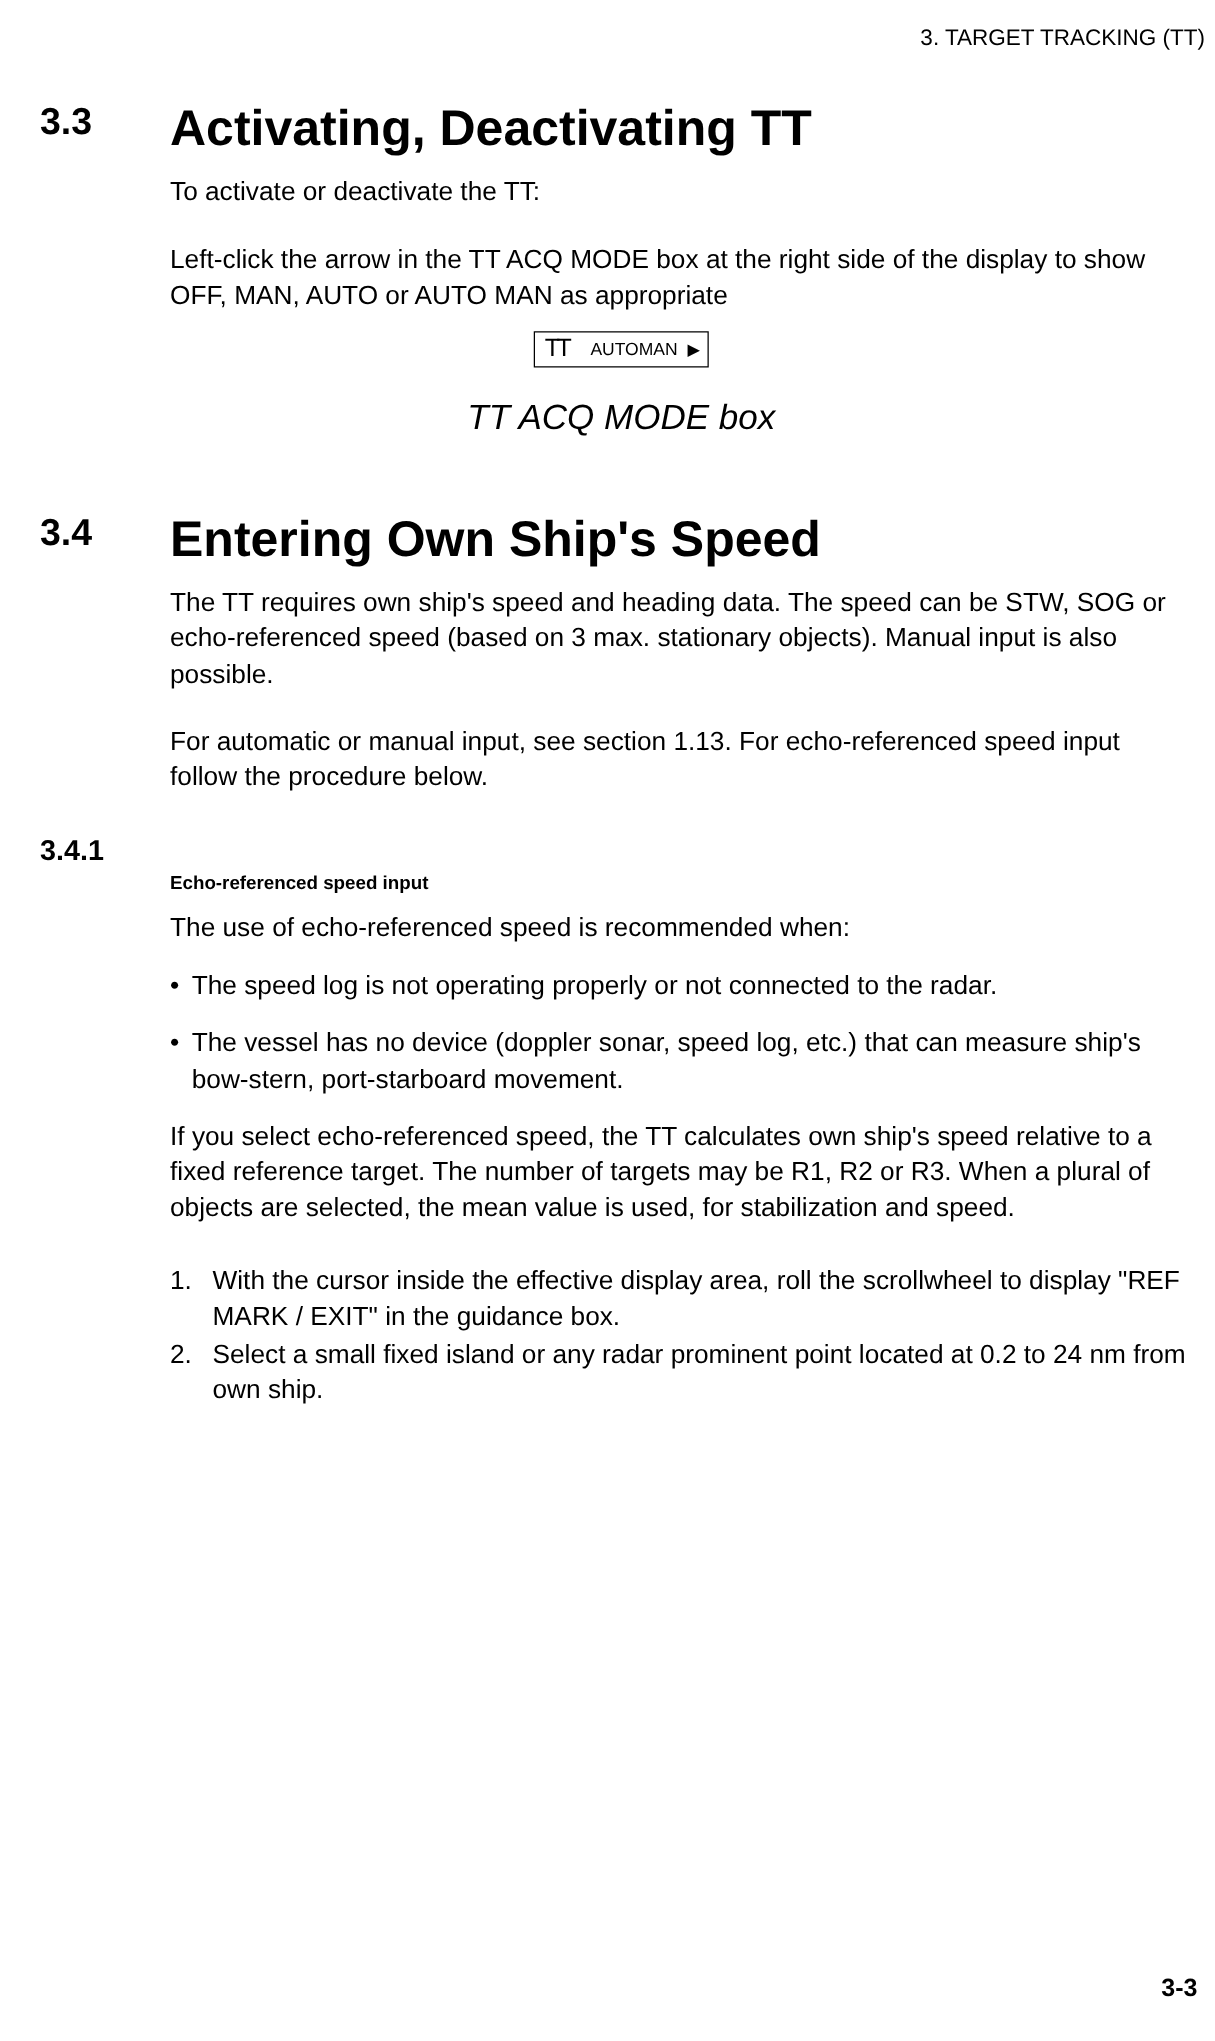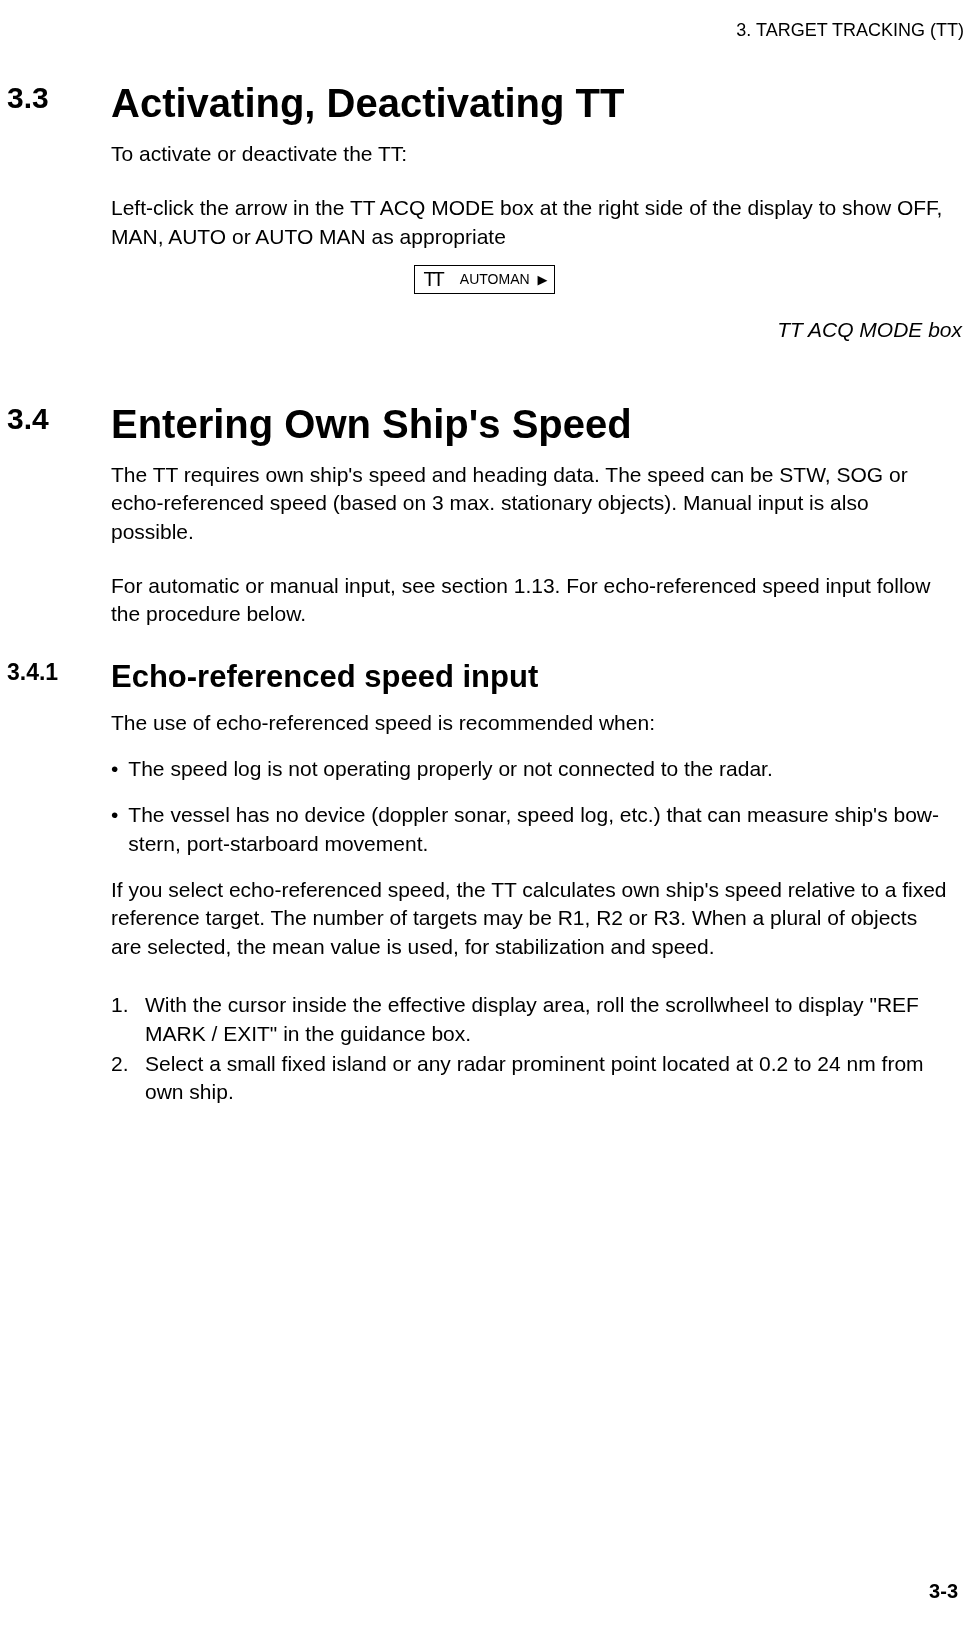--- a/index.html
+++ b/index.html
@@ -15,21 +15,21 @@
       position: relative;
       padding: 20px 0;
     }
     .header-text {
       text-align: right;
       font-size: 18px;
       padding-right: 8px;
       margin-bottom: 40px;
     }
     .content-wrap {
-      padding-left: 7px;
+      padding-left: 32px;
       padding-right: 10px;
     }
     .section-row {
       display: flex;
       margin-bottom: 14px;
     }
     .section-num {
       font-size: 30px;
       font-weight: bold;
       width: 104px;
@@ -44,22 +44,23 @@
       margin-top: 30px;
       margin-bottom: 14px;
     }
     .subsection-num {
       font-size: 23px;
       font-weight: bold;
       width: 104px;
       flex-shrink: 0;
     }
     .subsection-title {
-      font-size: 31px;
-      font-weight: bold;
+      font-size: 15px;
+      font-weight: bold;
+      margin-top: 31px;
     }
     .body-text {
       font-size: 21px;
       line-height: 1.35;
       margin-left: 104px;
       margin-right: 10px;
     }
     .para-gap {
       margin-top: 26px;
     }
@@ -85,22 +86,22 @@
       font-size: 14px;
       line-height: 1.05;
       text-align: left;
       margin-right: 8px;
     }
     .tt-arrow {
       font-size: 13px;
     }
     .caption {
       font-style: italic;
-      font-size: 21px;
-      text-align: right;
+      font-size: 28px;
+      text-align: center;
       margin-top: 24px;
       margin-bottom: 60px;
     }
     .bullet-list {
       margin-left: 104px;
       margin-right: 10px;
       margin-top: 18px;
     }
     .bullet-item {
       display: flex;

